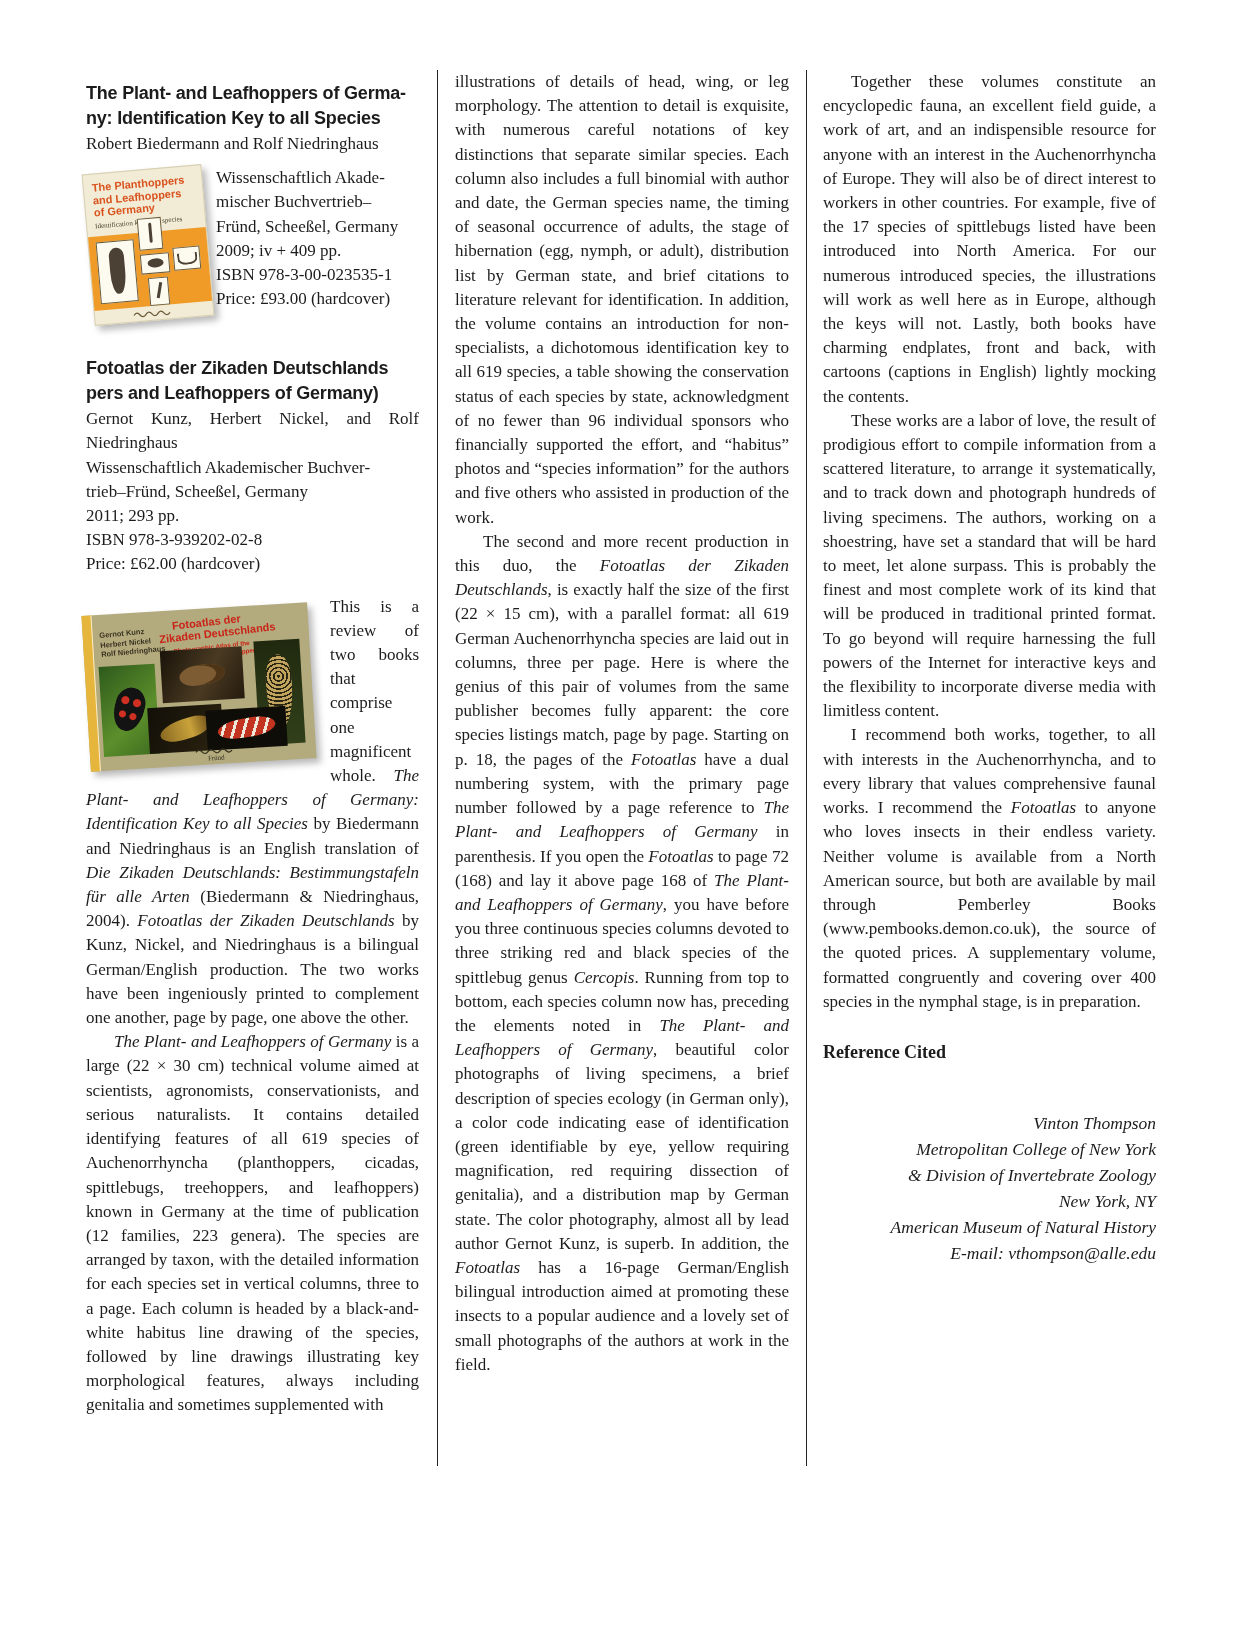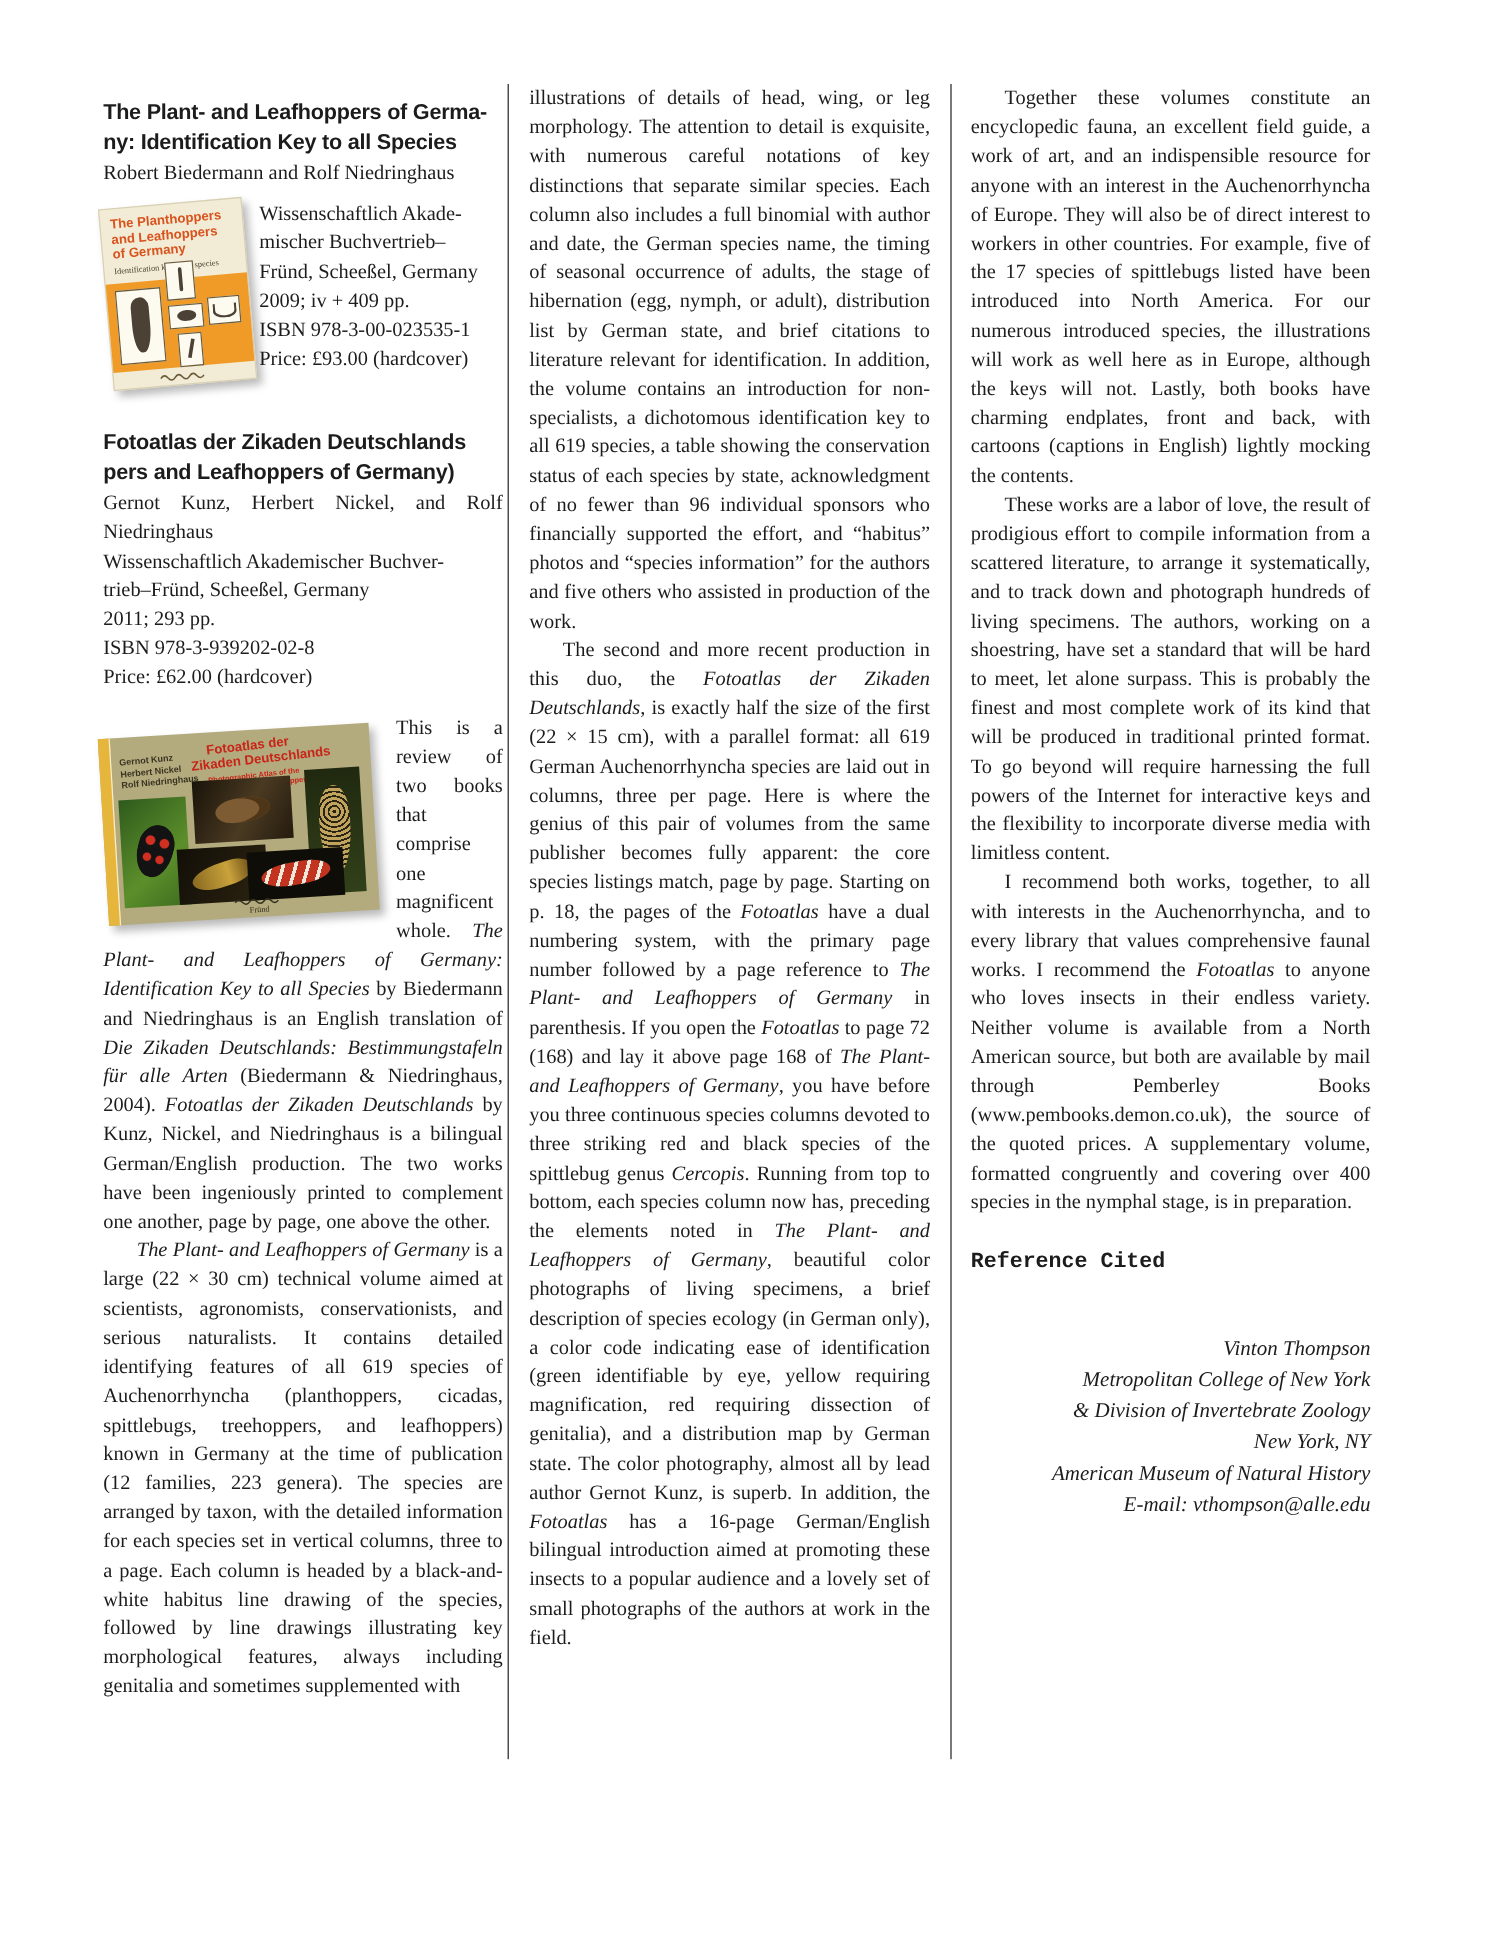--- a/index.html
+++ b/index.html
@@ -1,20 +1,20 @@
 <!DOCTYPE html>
 <html><head>
 <meta charset="utf-8">
 <style>
   html,body { margin:0; padding:0; background:#ffffff; }
   .page { position:relative; width:1238px; height:1632px; background:#ffffff; overflow:hidden;
           font-family:"Liberation Serif", serif; color:#1c1c1c; }
   .content { position:absolute; left:86px; top:70px; display:flex; }
   .col { width:333px; font-size:17px; line-height:24.2px; text-align:justify; }
-  .col-mid { width:334px; margin-left:4px; margin-right:16px; padding:0 17px;
+  .col-mid { width:334px; margin-left:18px; margin-right:16px; padding:0 17px;
              border-left:1.5px solid #222; border-right:1.5px solid #222; min-height:1396px; }
 
   .revtitle { font-family:"Liberation Sans", sans-serif; font-weight:bold; font-size:18px;
               line-height:25px; letter-spacing:-0.2px; margin:11px 0 1px 0; text-align:left; }
   .tline { white-space:nowrap; }
   .byline { text-align:left; margin:1px 0 8px 0; }
   .byline2 { text-align:justify; margin:1px 0 0 0; }
   .publeft div { text-align:left; }
 
   .book1-row { display:flex; margin:8px 0 30px 0; }
@@ -78,21 +78,21 @@
   .pB2 { left:118px; top:102px; width:80px; height:40px; background:#0f0d08; }
   .pB2-bug { width:58px; height:19px; margin:10px auto;
              background:repeating-linear-gradient(115deg,#c23420 0 7px,#efe8da 7px 10px);
              border-radius:55% 45% 50% 50%/60%; transform:rotate(-6deg); }
   .c2-foot { position:absolute; left:96px; bottom:2px; width:60px; text-align:center; color:#33301f;
              font-size:7px; line-height:8px; }
 
   .bodyp { margin:0; }
   .indent { text-indent:28px; }
 
-  .ref-head { font-family:Liberation Mono, monospace; font-weight:bold; font-size:18px;
+  .ref-head { font-family:Liberation Serif, serif; font-weight:bold; font-size:18px;
               margin:26px 0 3px 0; text-align:left; }
   .ref-entry { font-size:16px; line-height:21.5px; }
   .ref-bold { font-weight:bold; text-align:left; }
   .ref-body { margin-left:22px; text-align:justify; }
 
   .sig { margin-top:46px; text-align:right; font-style:italic; font-size:17.5px; line-height:26px; }
 
   em { font-style:italic; }
   .squiggle-svg { display:block; }
 </style>

